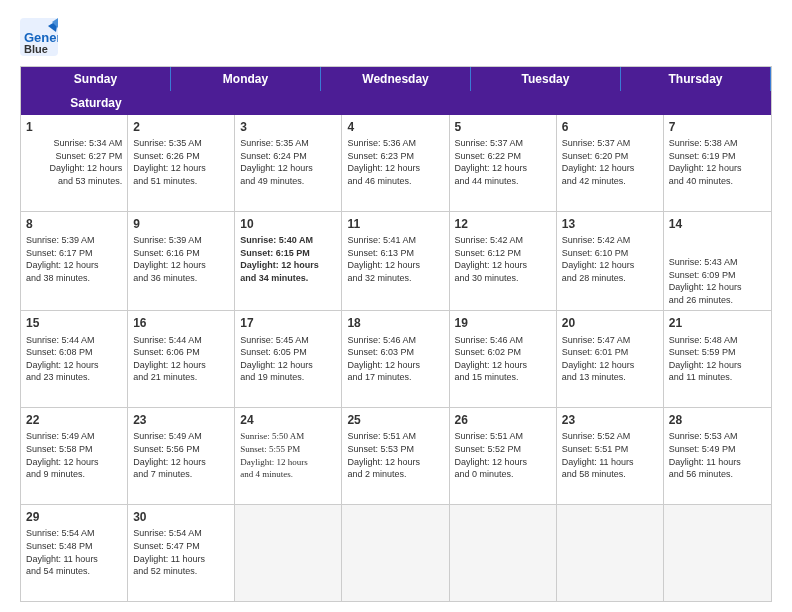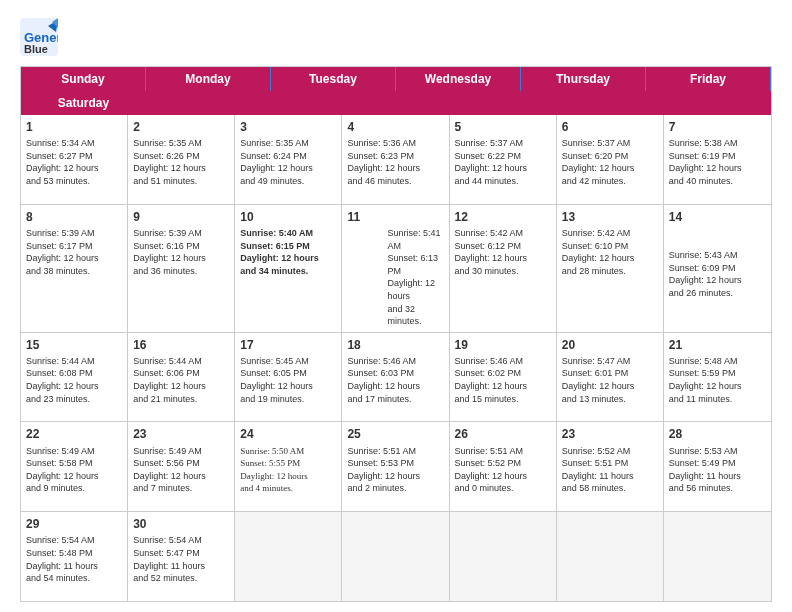--- a/index.html
+++ b/index.html
@@ -47,22 +47,22 @@
       font-weight: normal;
     }
     .calendar {
       flex: 1;
       display: flex;
       flex-direction: column;
       border: 1px solid #ccc;
     }
     .cal-header-row {
       display: grid;
-      grid-template-columns: repeat(6, 1fr);
-      background: #be185d;
+      grid-template-columns: repeat(5, 1fr);
+      background: #4c1d95;
     }
     .cal-header-cell {
       color: #fff;
       text-align: center;
       padding: 5px 2px;
       font-size: 12px;
       font-weight: bold;
       border-right: 1px solid #3a7bd5;
     }
     .cal-header-cell:last-child { border-right: none; }
@@ -120,31 +120,30 @@
     <div class="title-area">
       <h1></h1>
       <h2></h2>
     </div>
   </div>
 
   <div class="calendar">
     <div class="cal-header-row" id="cal-header">
         <div class="cal-header-cell">Sunday</div>
         <div class="cal-header-cell">Monday</div>
+        <div class="cal-header-cell">Wednesday</div>
         <div class="cal-header-cell">Tuesday</div>
-        <div class="cal-header-cell">Wednesday</div>
         <div class="cal-header-cell">Thursday</div>
-        <div class="cal-header-cell">Friday</div>
         <div class="cal-header-cell">Saturday</div>
       </div>
     <div class="cal-body" id="cal-body">
         <div class="cal-week">
           <div class="cal-cell">
             <span class="day-num">1</span>
-            <div class="cell-text" style="white-space: pre-line;">Sunrise: 5:34 AM
+            <div class="cell-text" style="white-space: pre-line; text-align: right;">Sunrise: 5:34 AM
 Sunset: 6:27 PM
 Daylight: 12 hours
 and 53 minutes.</div>
           </div>
           <div class="cal-cell">
             <span class="day-num">2</span>
             <div class="cell-text" style="white-space: pre-line;">Sunrise: 5:35 AM
 Sunset: 6:26 PM
 Daylight: 12 hours
 and 51 minutes.</div>
@@ -202,21 +201,21 @@
           </div>
           <div class="cal-cell">
             <span class="day-num">10</span>
             <div class="cell-text" style="white-space: pre-line; font-weight: bold;">Sunrise: 5:40 AM
 Sunset: 6:15 PM
 Daylight: 12 hours
 and 34 minutes.</div>
           </div>
           <div class="cal-cell">
             <span class="day-num">11</span>
-            <div class="cell-text" style="white-space: pre-line; margin-left: 40px;">Sunrise: 5:41 AM
+            <div class="cell-text" style="white-space: pre-line;">Sunrise: 5:41 AM
 Sunset: 6:13 PM
 Daylight: 12 hours
 and 32 minutes.</div>
           </div>
           <div class="cal-cell">
             <span class="day-num">12</span>
             <div class="cell-text" style="white-space: pre-line;">Sunrise: 5:42 AM
 Sunset: 6:12 PM
 Daylight: 12 hours
 and 30 minutes.</div>

